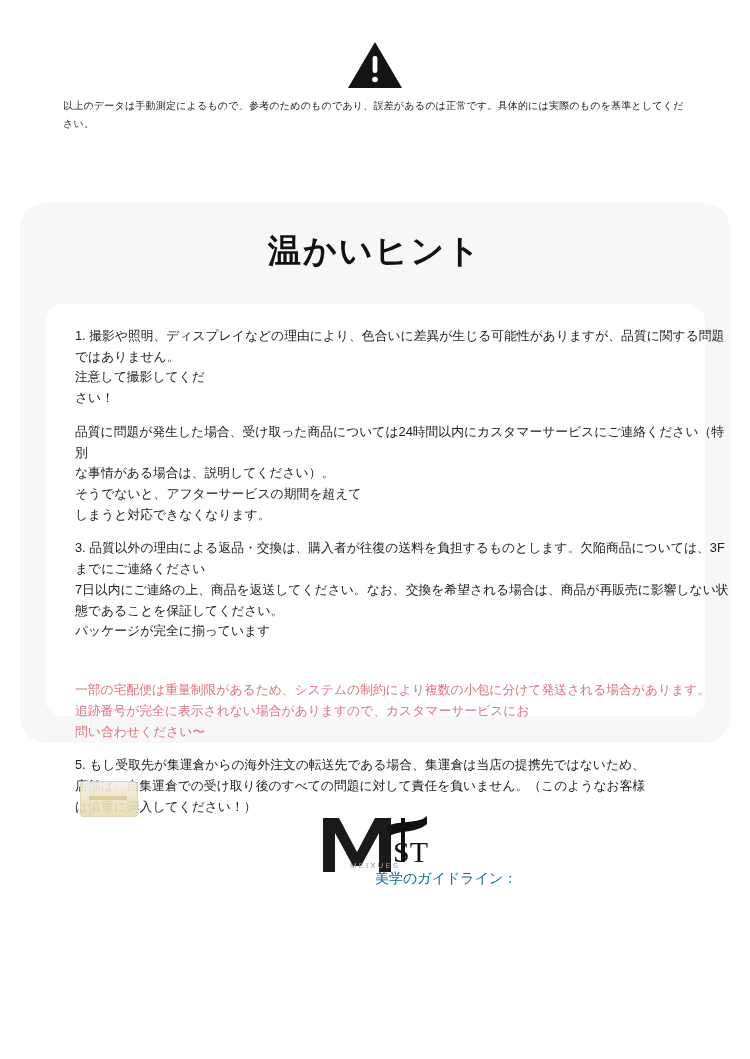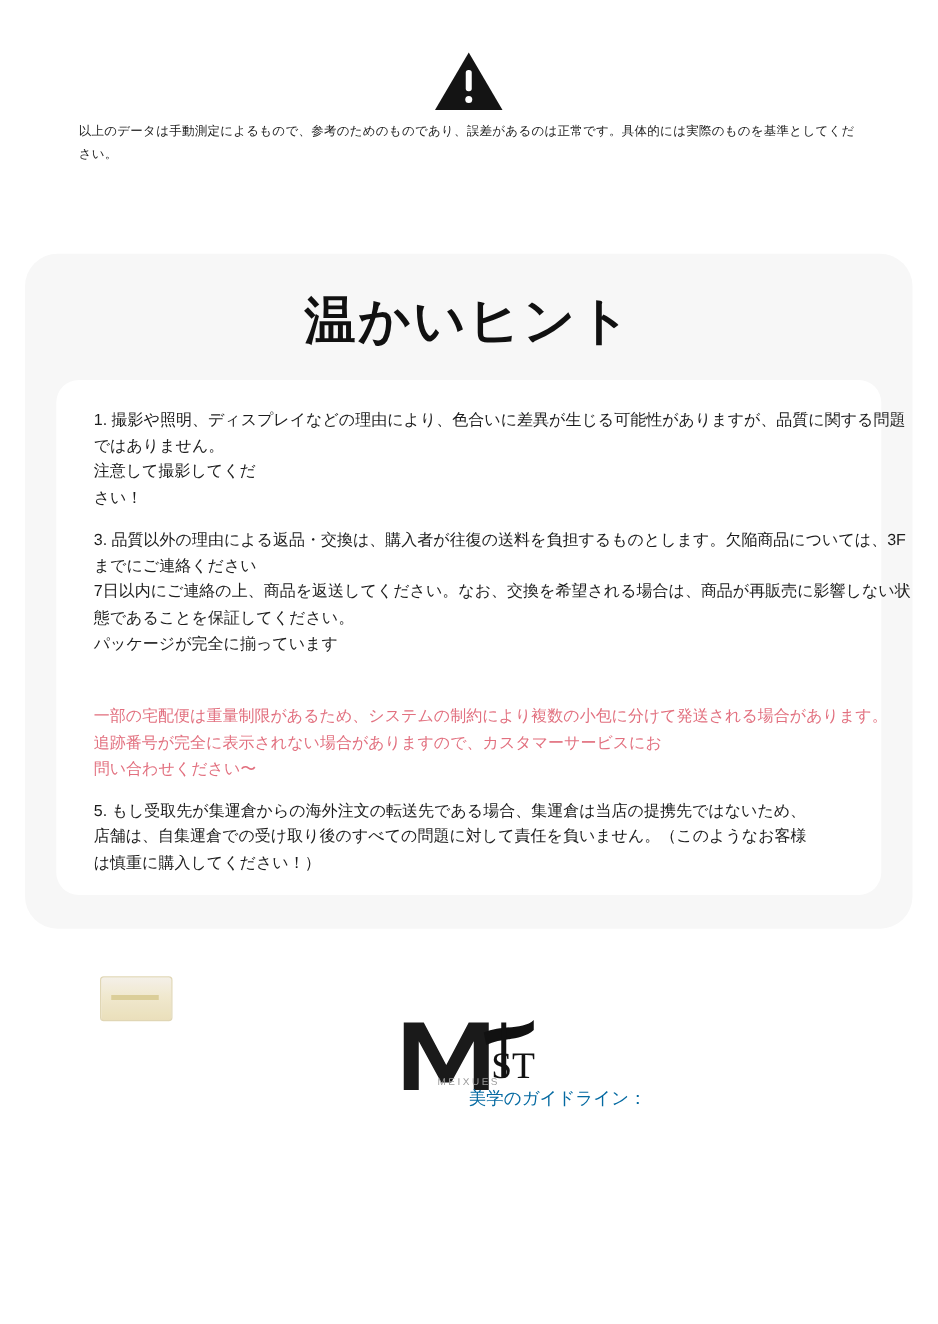--- a/index.html
+++ b/index.html
@@ -51,21 +51,21 @@
     height: 540px;
     background: #f7f7f7;
     border-radius: 26px;
   }
   .card-title {
     position: absolute;
     top: 26px;
     left: 0;
     width: 710px;
     text-align: center;
-    font-size: 41px;
+    font-size: 33px;
     font-weight: bold;
     letter-spacing: 2px;
     color: #111;
   }
   .inner-box {
     position: absolute;
     top: 101px;
     left: 25px;
     width: 660px;
     height: 412px;
@@ -175,20 +175,24 @@
 
 <div class="disclaimer">以上のデータは手動測定によるもので、参考のためのものであり、誤差があるのは正常です。具体的には実際のものを基準としてください。</div>
 
 <div class="card">
   <div class="card-title">温かいヒント</div>
   <div class="inner-box">
     <div class="notes">
       <div class="note-block">1. 撮影や照明、ディスプレイなどの理由により、色合いに差異が生じる可能性がありますが、品質に関する問題ではありません。
 注意して撮影してくだ
 さい！</div>
+      <div class="note-block">品質に問題が発生した場合、受け取った商品については24時間以内にカスタマーサービスにご連絡ください（特別
+な事情がある場合は、説明してください）。
+そうでないと、アフターサービスの期間を超えて
+しまうと対応できなくなります。</div>
       <div class="note-block">3. 品質以外の理由による返品・交換は、購入者が往復の送料を負担するものとします。欠陥商品については、3Fまでにご連絡ください
 7日以内にご連絡の上、商品を返送してください。なお、交換を希望される場合は、商品が再販売に影響しない状
 態であることを保証してください。
 パッケージが完全に揃っています</div>
       <div class="note-block pink">一部の宅配便は重量制限があるため、システムの制約により複数の小包に分けて発送される場合があります。
 追跡番号が完全に表示されない場合がありますので、カスタマーサービスにお
 問い合わせください〜</div>
       <div class="note-block">5. もし受取先が集運倉からの海外注文の転送先である場合、集運倉は当店の提携先ではないため、
 店舗は、自集運倉での受け取り後のすべての問題に対して責任を負いません。（このようなお客様
 は慎重に購入してください！）</div>

